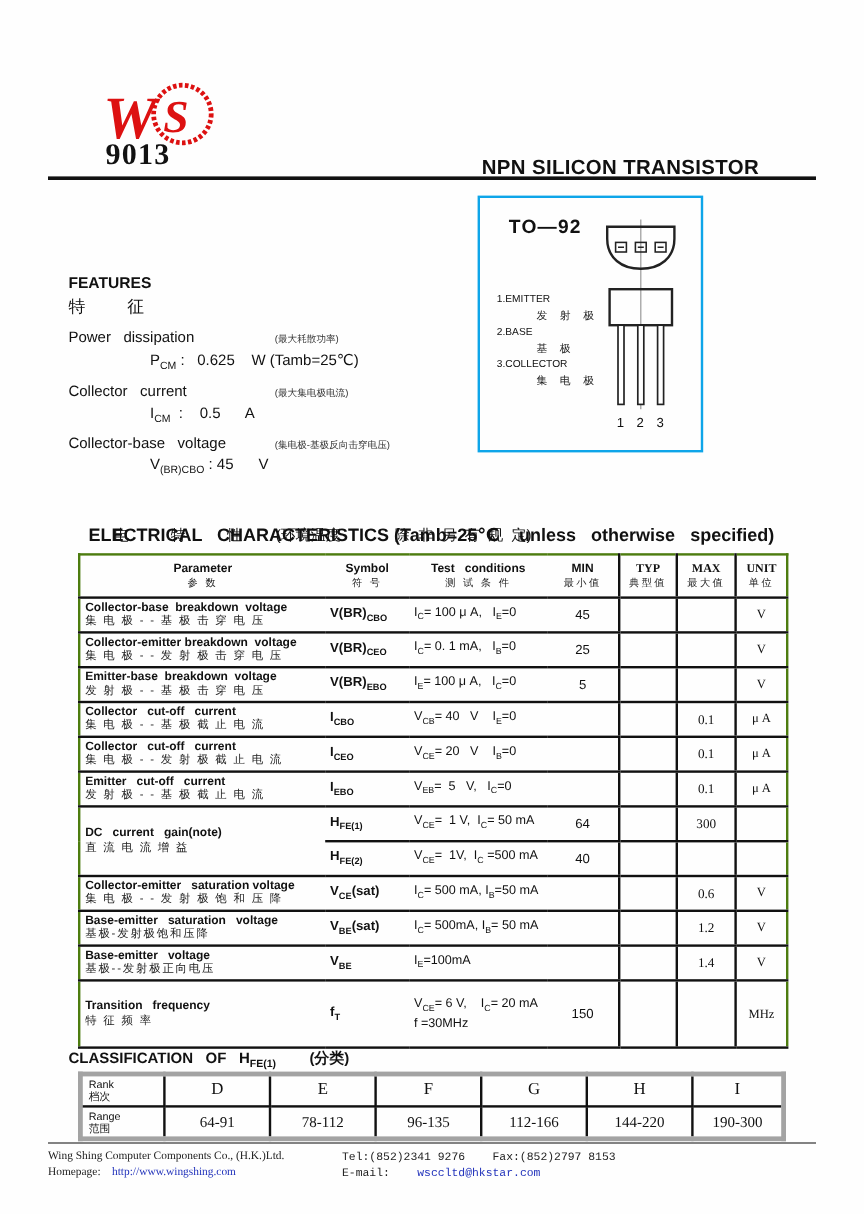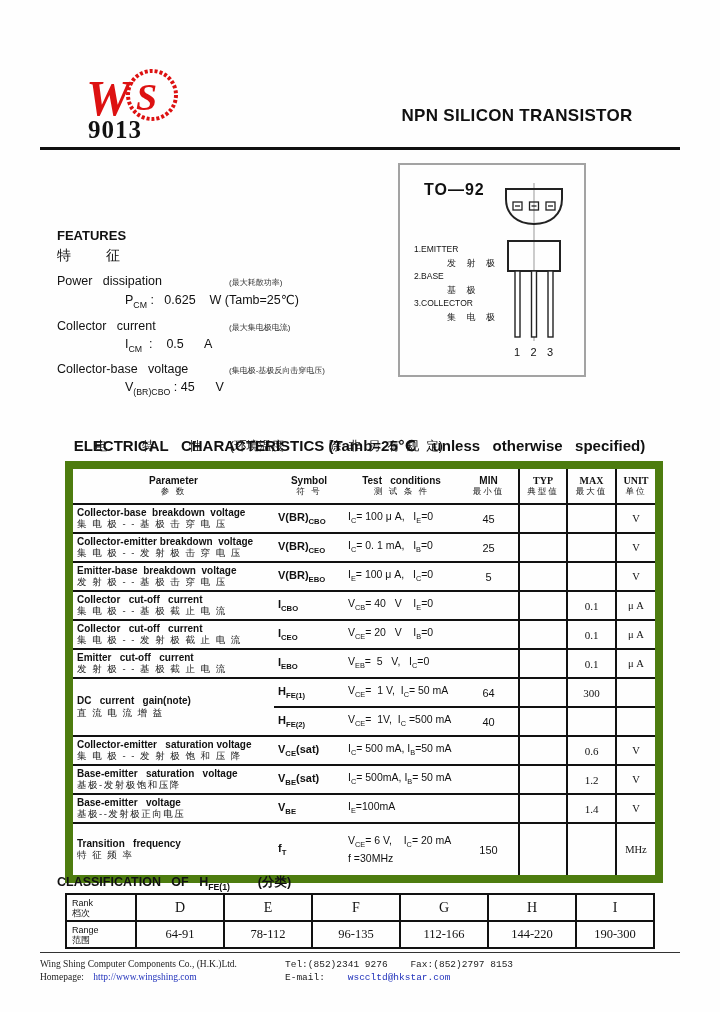--- a/index.html
+++ b/index.html
@@ -8,25 +8,25 @@
     font-family:"Liberation Sans","DejaVu Sans",sans-serif;color:#111;
     margin:0 auto;overflow:hidden;
   }
   .abs{position:absolute;}
   .pre{white-space:pre;}
   .prew{white-space:pre-wrap;}
 
   
   .logo{left:84px;top:68px;width:110px;height:56px;}
   .partnum{left:88px;top:116px;font-family:"Liberation Serif",serif;font-weight:bold;font-size:25px;letter-spacing:1px;}
-  .doc-title{left:384px;top:106px;width:266px;text-align:center;font-weight:bold;font-size:17px;letter-spacing:.3px;}
+  .doc-title{left:384px;top:130px;width:266px;text-align:center;font-weight:bold;font-size:17px;letter-spacing:.3px;}
   .title-rule{left:40px;top:147px;width:640px;height:3px;background:#111;}
 
   
-  .pkg-box{left:398px;top:163px;width:184px;height:210px;border:2px solid #a3a3a3;}
+  .pkg-box{left:398px;top:163px;width:184px;height:210px;border:2px solid #0ea5e9;}
   .pkg-name{position:absolute;left:24px;top:16px;font-weight:bold;font-size:16px;letter-spacing:1px;}
   .pkg-pins{position:absolute;left:14px;top:78px;font-size:8.5px;line-height:13.5px;}
   .pkg-pins .cn{letter-spacing:4px;padding-left:7px;font-size:9px;color:#222;margin-left:26px;}
   .pkg-svg{position:absolute;right:6px;top:14px;}
 
   
   .features{left:57px;top:228px;width:345px;}
   .feat-title{font-weight:bold;font-size:13px;}
   .feat-title-cn{font-size:14px;margin-top:4px;}
   .feat-row{display:flex;margin-top:9px;}
@@ -35,40 +35,40 @@
   .feat-val{font-size:12.5px;margin-top:4px;padding-left:68px;}
   sub{font-size:70%;}
 
   
   .elec-title{left:57px;top:420px;font-weight:bold;font-size:15px;}
   .elec-title-cn{left:95px;top:438px;font-size:12.5px;}
 
   
   .elec-table{left:65px;top:461px;}
   table{border-collapse:collapse;table-layout:fixed;}
-  table.elec{width:590px;border:8px solid #4d7c0f;}
+  table.elec{width:590px;border:2px solid #4d7c0f;}
   table.elec th,table.elec td{padding:1px 4px;vertical-align:middle;overflow:hidden;}
   table.elec thead th{border-bottom:2px solid #111;height:32px;font-weight:normal;}
   table.elec .h-en{font-weight:bold;font-size:10px;text-align:center;}
   table.elec .h-cn{font-size:8.5px;text-align:center;letter-spacing:2px;color:#222;}
   table.elec tr{height:29px;}
   table.elec tr.tall{height:56px;}
   table.elec td{border-bottom:2px solid #111;}
   table.elec tr.g1 td.nop{border-bottom:2px solid #111;}
   .vl{border-left:2px solid #111;font-family:Liberation Serif, serif;}
   td.c-param .en{font-weight:bold;font-size:10px;white-space:pre-wrap;line-height:11.5px;}
   td.c-param .cn{font-size:9.5px;letter-spacing:1.5px;line-height:12px;color:#222;}
   td.c-sym{font-size:11px;font-weight:bold;}
   td.c-cond{font-size:10.5px;white-space:pre-wrap;line-height:13px;}
   td.c-min,td.c-typ,td.c-max{text-align:center;font-size:11px;}
   td.c-unit{text-align:center;font-size:10.5px;}
 
   
   .class-title{left:57px;top:874px;font-weight:bold;font-size:12.5px;}
-  table.cls{position:absolute;left:65px;top:893px;width:590px;border:2px solid #a3a3a3;
+  table.cls{position:absolute;left:65px;top:893px;width:590px;border:4px solid #a3a3a3;
     font-family:"Liberation Serif",serif;}
   table.cls td{border:2px solid #111;text-align:center;padding:0 3px;}
   table.cls tr{height:27px;}
   .cls-lab{font-family:"Liberation Sans",sans-serif;font-size:9px;text-align:left !important;padding-left:5px !important;line-height:10px;}
   .cls-rank{font-size:14px;}
   .cls-range{font-size:12.5px;}
 
   
   .footer-rule{left:40px;top:952px;width:640px;height:1px;background:#333;}
   .footer{left:40px;top:958px;width:640px;font-family:"Liberation Serif",serif;font-size:9.5px;color:#222;line-height:13px;}

